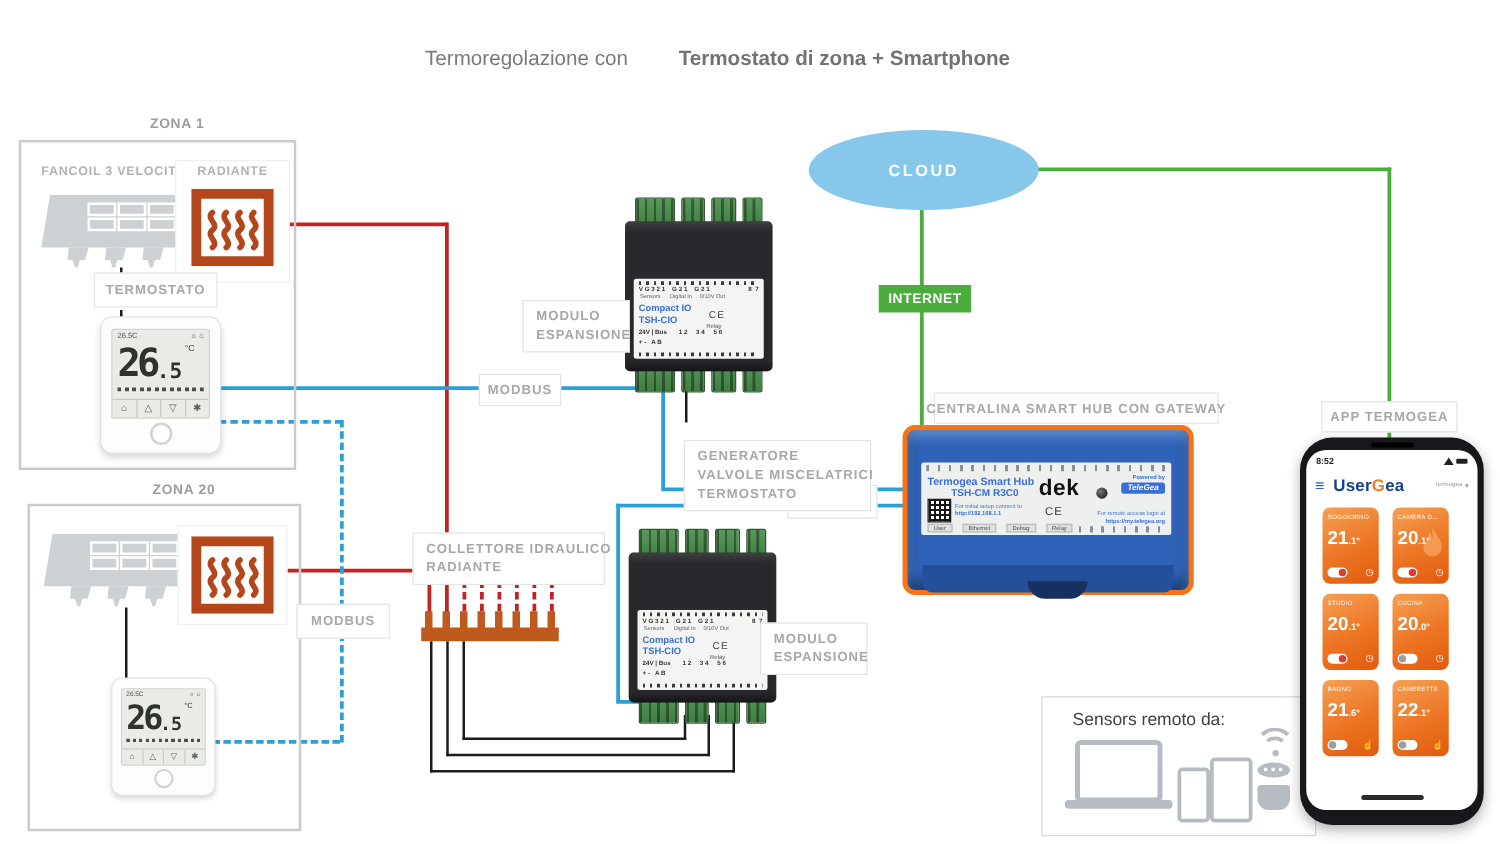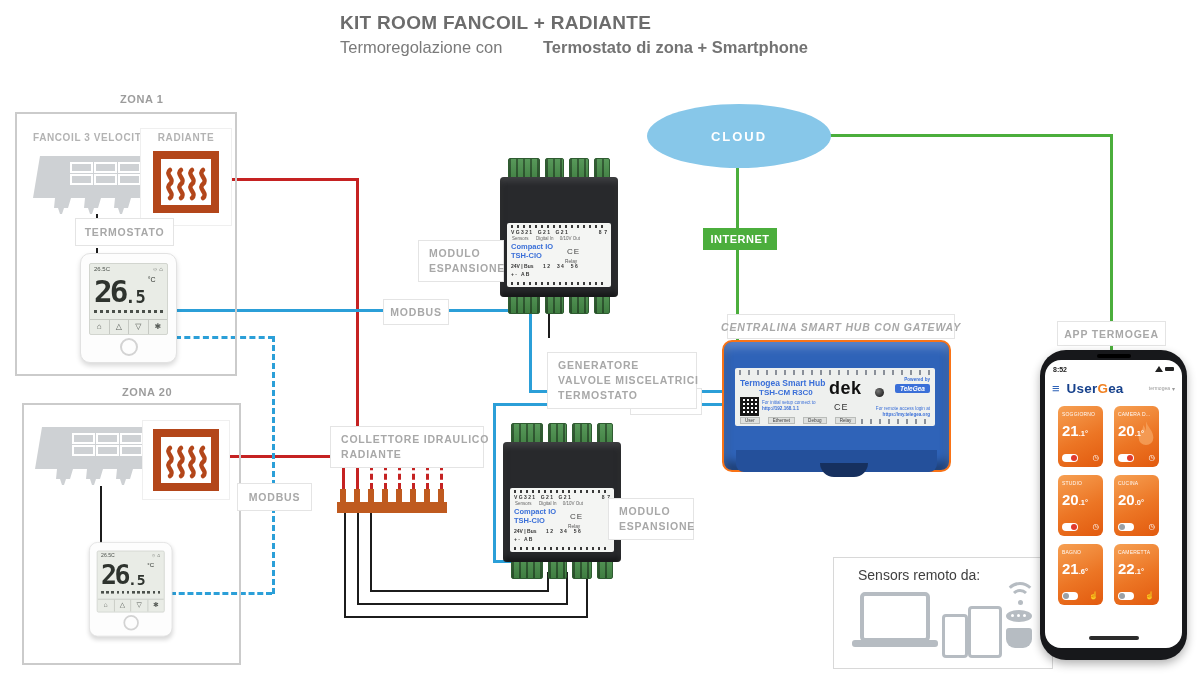--- a/index.html
+++ b/index.html
@@ -80,21 +80,21 @@
   .ml-brand{top:19px;left:4px;font-size:7.5px;font-weight:bold;color:#3a6fd8;}
   .ml-model{top:28px;left:4px;font-size:7.5px;font-weight:bold;color:#3a6fd8;}
   .ml-ce{top:24px;left:60px;font-size:8px;color:#444;letter-spacing:1px;}
   .ml-bus1{top:40px;left:4px;font-size:5px;font-weight:bold;color:#333;}
   .ml-relay{top:36px;left:58px;font-size:4.8px;color:#555;}
   .ml-nums{top:40px;left:36px;font-size:5px;font-weight:bold;color:#333;}
   .ml-bus2{top:48px;left:4px;font-size:5px;font-weight:bold;color:#333;}
 
   
   .hub{position:absolute;left:722px;top:340px;width:225px;height:128px;background:#2f63b8;
-       border:2px solid #f97316;border-radius:10px;z-index:5;
+       border:4px solid #f97316;border-radius:10px;z-index:5;
        box-shadow:inset 0 6px 8px rgba(255,255,255,.22), inset 0 -8px 10px rgba(0,0,0,.35);}
   .hub-flange{position:absolute;left:12px;right:12px;bottom:-2px;height:22px;background:#24509b;border-radius:0 0 8px 8px;}
   .hub-bump{position:absolute;left:96px;bottom:-7px;width:48px;height:14px;background:#16305f;border-radius:0 0 24px 24px;}
   .hub-label{position:absolute;left:11px;top:26px;width:200px;height:58px;background:#eef0ee;border-radius:2px;overflow:hidden;}
   .hl{position:absolute;white-space:pre;}
   .hl-ticks{top:2px;left:4px;right:4px;height:5px;background:repeating-linear-gradient(90deg,#8a9099 0 2px,transparent 2px 9px);}
   .hl-ticksb{bottom:2px;right:4px;width:70px;height:5px;background:repeating-linear-gradient(90deg,#8a9099 0 2px,transparent 2px 9px);}
   .hl-name{top:10px;left:5px;font-size:8.5px;font-weight:bold;color:#3a6fd8;}
   .hl-model{top:20px;left:24px;font-size:8px;font-weight:bold;color:#3a6fd8;}
   .hl-qr{top:29px;left:5px;width:17px;height:17px;border:1px solid #1a1a1a;background:
@@ -161,21 +161,20 @@
   .ic-wifidot{position:absolute;left:184px;top:42px;width:5px;height:5px;background:#b6bcc2;border-radius:50%;}
   .ic-oval{position:absolute;left:172px;top:52px;width:26px;height:12px;background:#b6bcc2;border-radius:50%;}
   .ic-oval i{position:absolute;top:4px;width:3px;height:3px;background:#fff;border-radius:50%;}
   .ic-cup{position:absolute;left:172px;top:70px;width:26px;height:20px;background:#b6bcc2;border-radius:3px 3px 9px 9px;}
 </style>
 </head>
 <body>
 
 <div class="canvas">
 
-  <div class="title">KIT ROOM FANCOIL + RADIANTE</div>
   <div class="subtitle"><span>Termoregolazione con </span><b>Termostato di zona + Smartphone</b></div>
 
   <div class="hline red" style="left:218px;top:178px;width:140px;"></div>
   <div class="vline red" style="left:356px;top:178px;height:312px;"></div>
   <div class="hline red" style="left:218px;top:455px;width:126px;"></div>
   <div class="vline red" style="left:342px;top:455px;height:35px;"></div>
   <div class="dashv-red" style="left:370px;top:455px;height:34px;"></div>
   <div class="dashv-red" style="left:384px;top:455px;height:34px;"></div>
   <div class="dashv-red" style="left:398px;top:455px;height:34px;"></div>
   <div class="dashv-red" style="left:412px;top:455px;height:34px;"></div>
@@ -436,21 +435,21 @@
   </div>
   <div class="tag multi" style="left:547px;top:336px;width:128px;">
     <span>GENERATORE</span>
     <span>VALVOLE MISCELATRICI</span>
     <span>TERMOSTATO</span>
   </div>
   <div class="tag multi" style="left:330px;top:410px;width:132px;">
     <span>COLLETTORE IDRAULICO</span>
     <span>RADIANTE</span>
   </div>
-  <div class="tag" style="left:727px;top:314px;width:226px;height:23px;font-style:italic;">
+  <div class="tag" style="left:747px;top:314px;width:226px;height:23px;">
       <span>CENTRALINA SMART HUB CON GATEWAY</span>
     </div>
   <div class="tag" style="left:1057px;top:321px;width:107px;height:23px;">
       <span>APP TERMOGEA</span>
     </div>
 
   <div class="remotebox">
     <div class="rb-title">Sensors remoto da:</div>
     <div class="ic-laptop-scr"></div>
     <div class="ic-laptop-base"></div>

